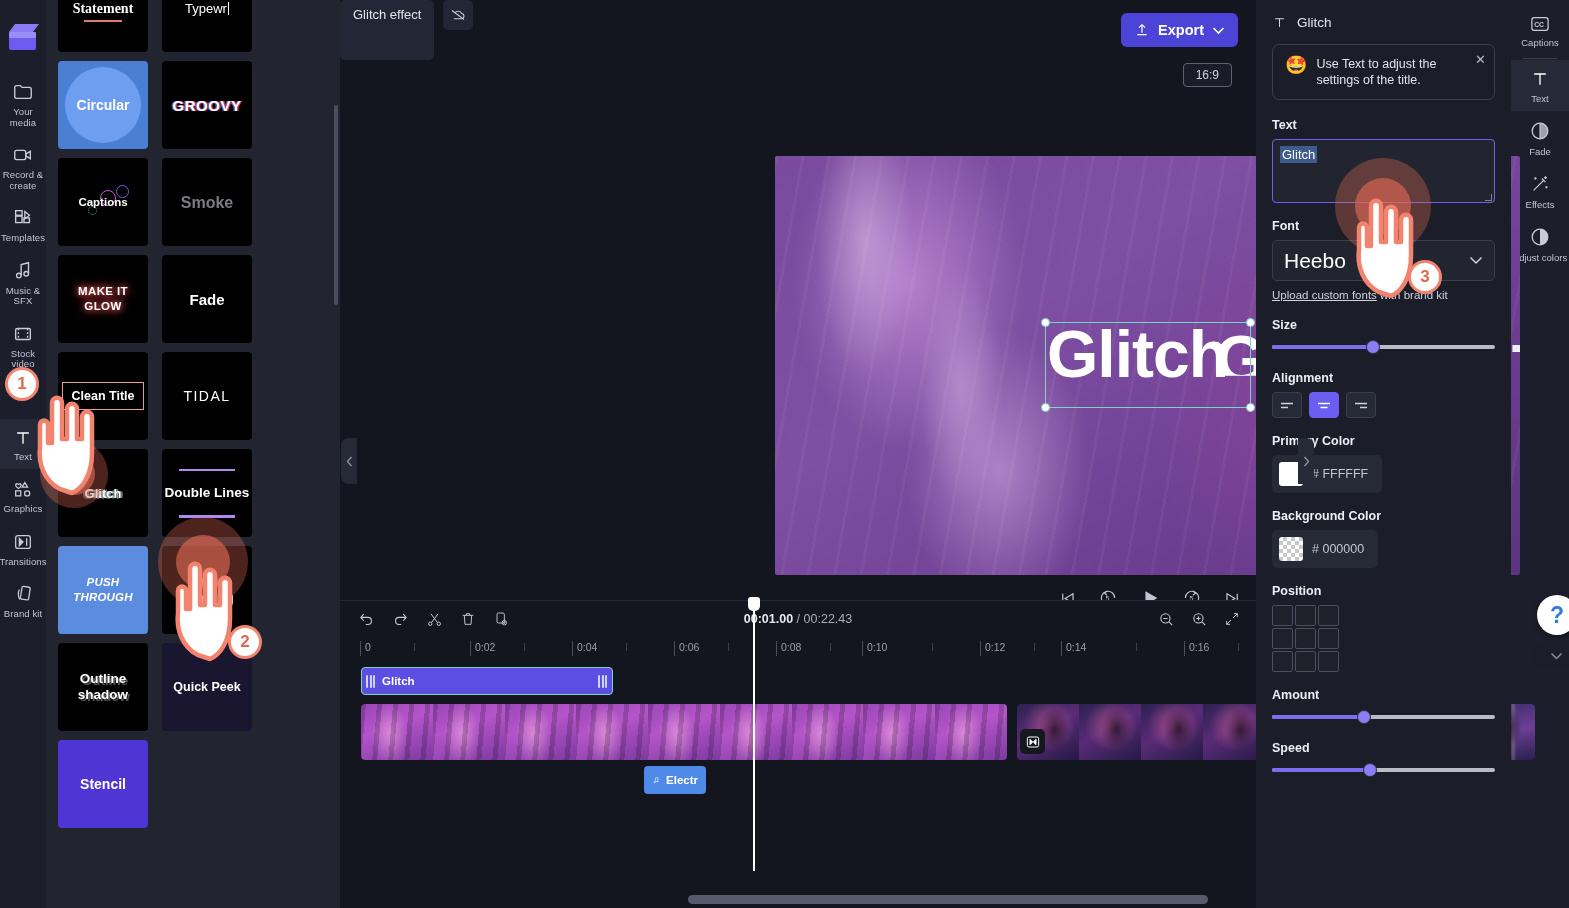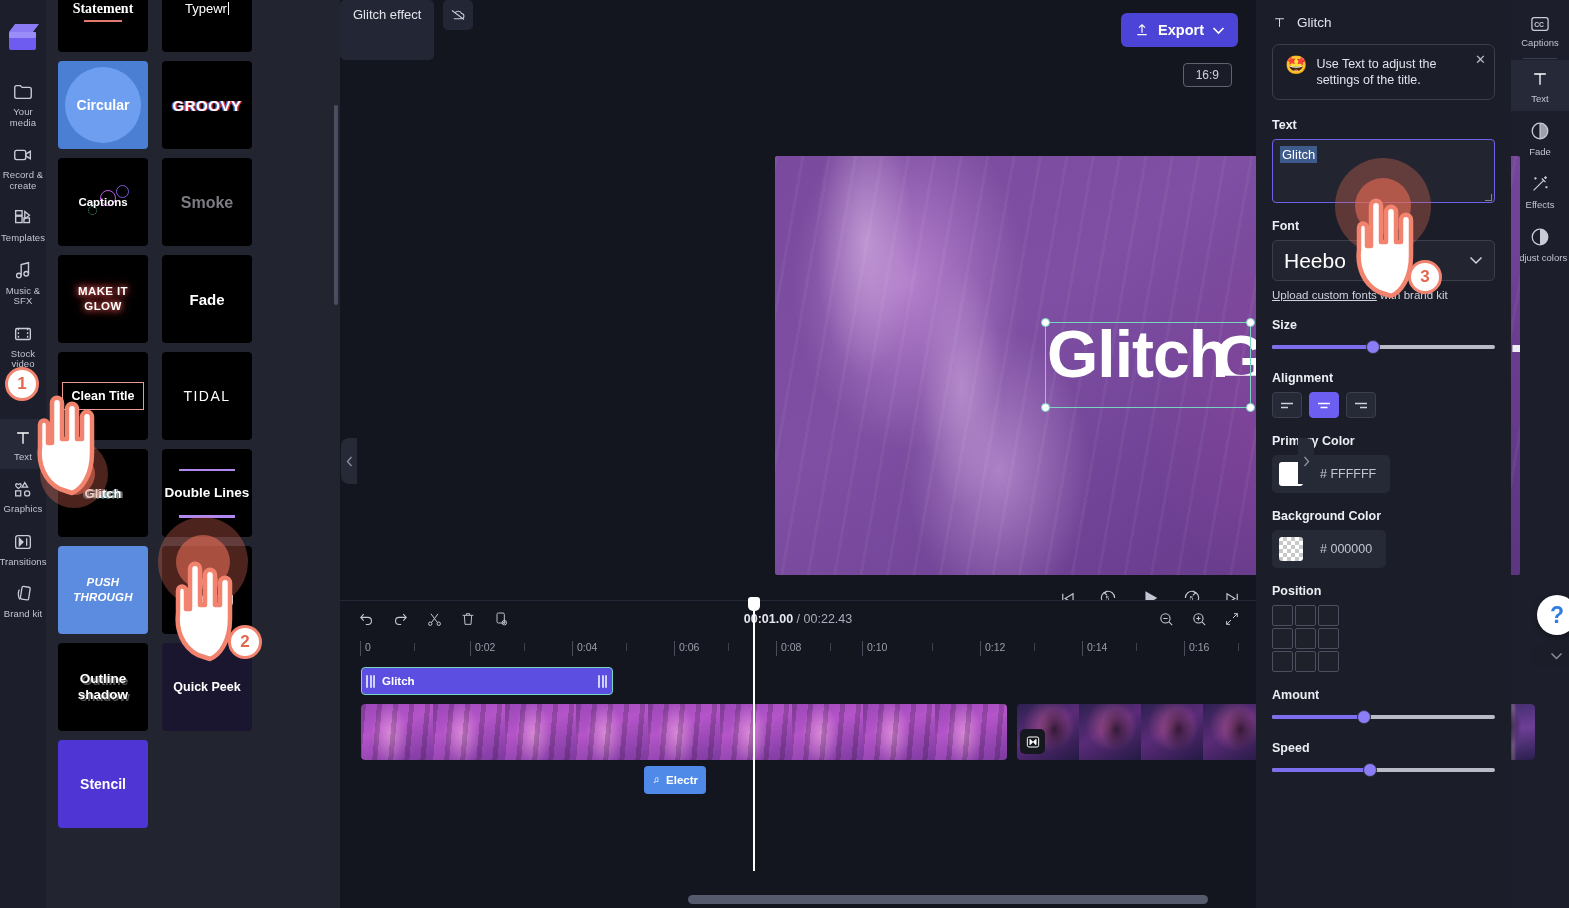--- a/index.html
+++ b/index.html
@@ -235,21 +235,21 @@
   .upl u { cursor:pointer; }
   .slider { position:relative; height:16px; margin-bottom:16px; }
   .strack { position:absolute; top:6px; left:0; right:0; height:4px; border-radius:2px; background:#b9bcc6;}
   .sfill { position:absolute; top:6px; left:0; height:4px; border-radius:2px; background:#7b6ff0;}
   .sknob { position:absolute; top:1px; width:14px; height:14px; border-radius:50%; background:#8b7df5; border:1.5px solid #2e3140;}
   .aligns { display:flex; gap:7px; margin-bottom:16px;}
   .abtn { width:30px; height:26px; border-radius:4px; background:#262a36; border:1px solid #3b3f4d;
      display:flex; align-items:center; justify-content:center; cursor:pointer;}
   .abtn.sel { background:#6b5ef0; border-color:#6b5ef0; }
   .colorrow {
-    background:#262a36; border-radius:5px; display:inline-flex; align-items:center; gap:17px;
+    background:#262a36; border-radius:5px; display:inline-flex; align-items:center; gap:9px;
     padding:7px 14px 7px 7px; margin-bottom:16px; cursor:pointer;
   }
   .swatch { width:24px; height:24px; border-radius:3px; background:#fff;}
   .swatch.checker {
     background-image:
       linear-gradient(45deg,#c9c9c9 25%,transparent 25%,transparent 75%,#c9c9c9 75%),
       linear-gradient(45deg,#c9c9c9 25%,transparent 25%,transparent 75%,#c9c9c9 75%);
     background-size:8px 8px; background-position:0 0,4px 4px; background-color:#fff;
   }
   .chex { font-size:12.5px; color:#c3c6d2;}
@@ -616,21 +616,21 @@
         <div class="tick" style="left:218px">0:04</div>
         <div class="mtick" style="left:272px"></div>
         <div class="tick" style="left:320px">0:06</div>
         <div class="mtick" style="left:374px"></div>
         <div class="tick" style="left:422px">0:08</div>
         <div class="mtick" style="left:476px"></div>
         <div class="tick" style="left:508px">0:10</div>
         <div class="mtick" style="left:578px"></div>
         <div class="tick" style="left:626px">0:12</div>
         <div class="mtick" style="left:680px"></div>
-        <div class="tick" style="left:728px">0:14</div>
+        <div class="tick" style="left:707px">0:14</div>
         <div class="mtick" style="left:782px"></div>
         <div class="tick" style="left:830px">0:16</div>
         <div class="mtick" style="left:884px"></div>
       </div>
 
       <div class="tracks">
 
         <div class="clip-text">
           <span class="grip">
               <i></i>

